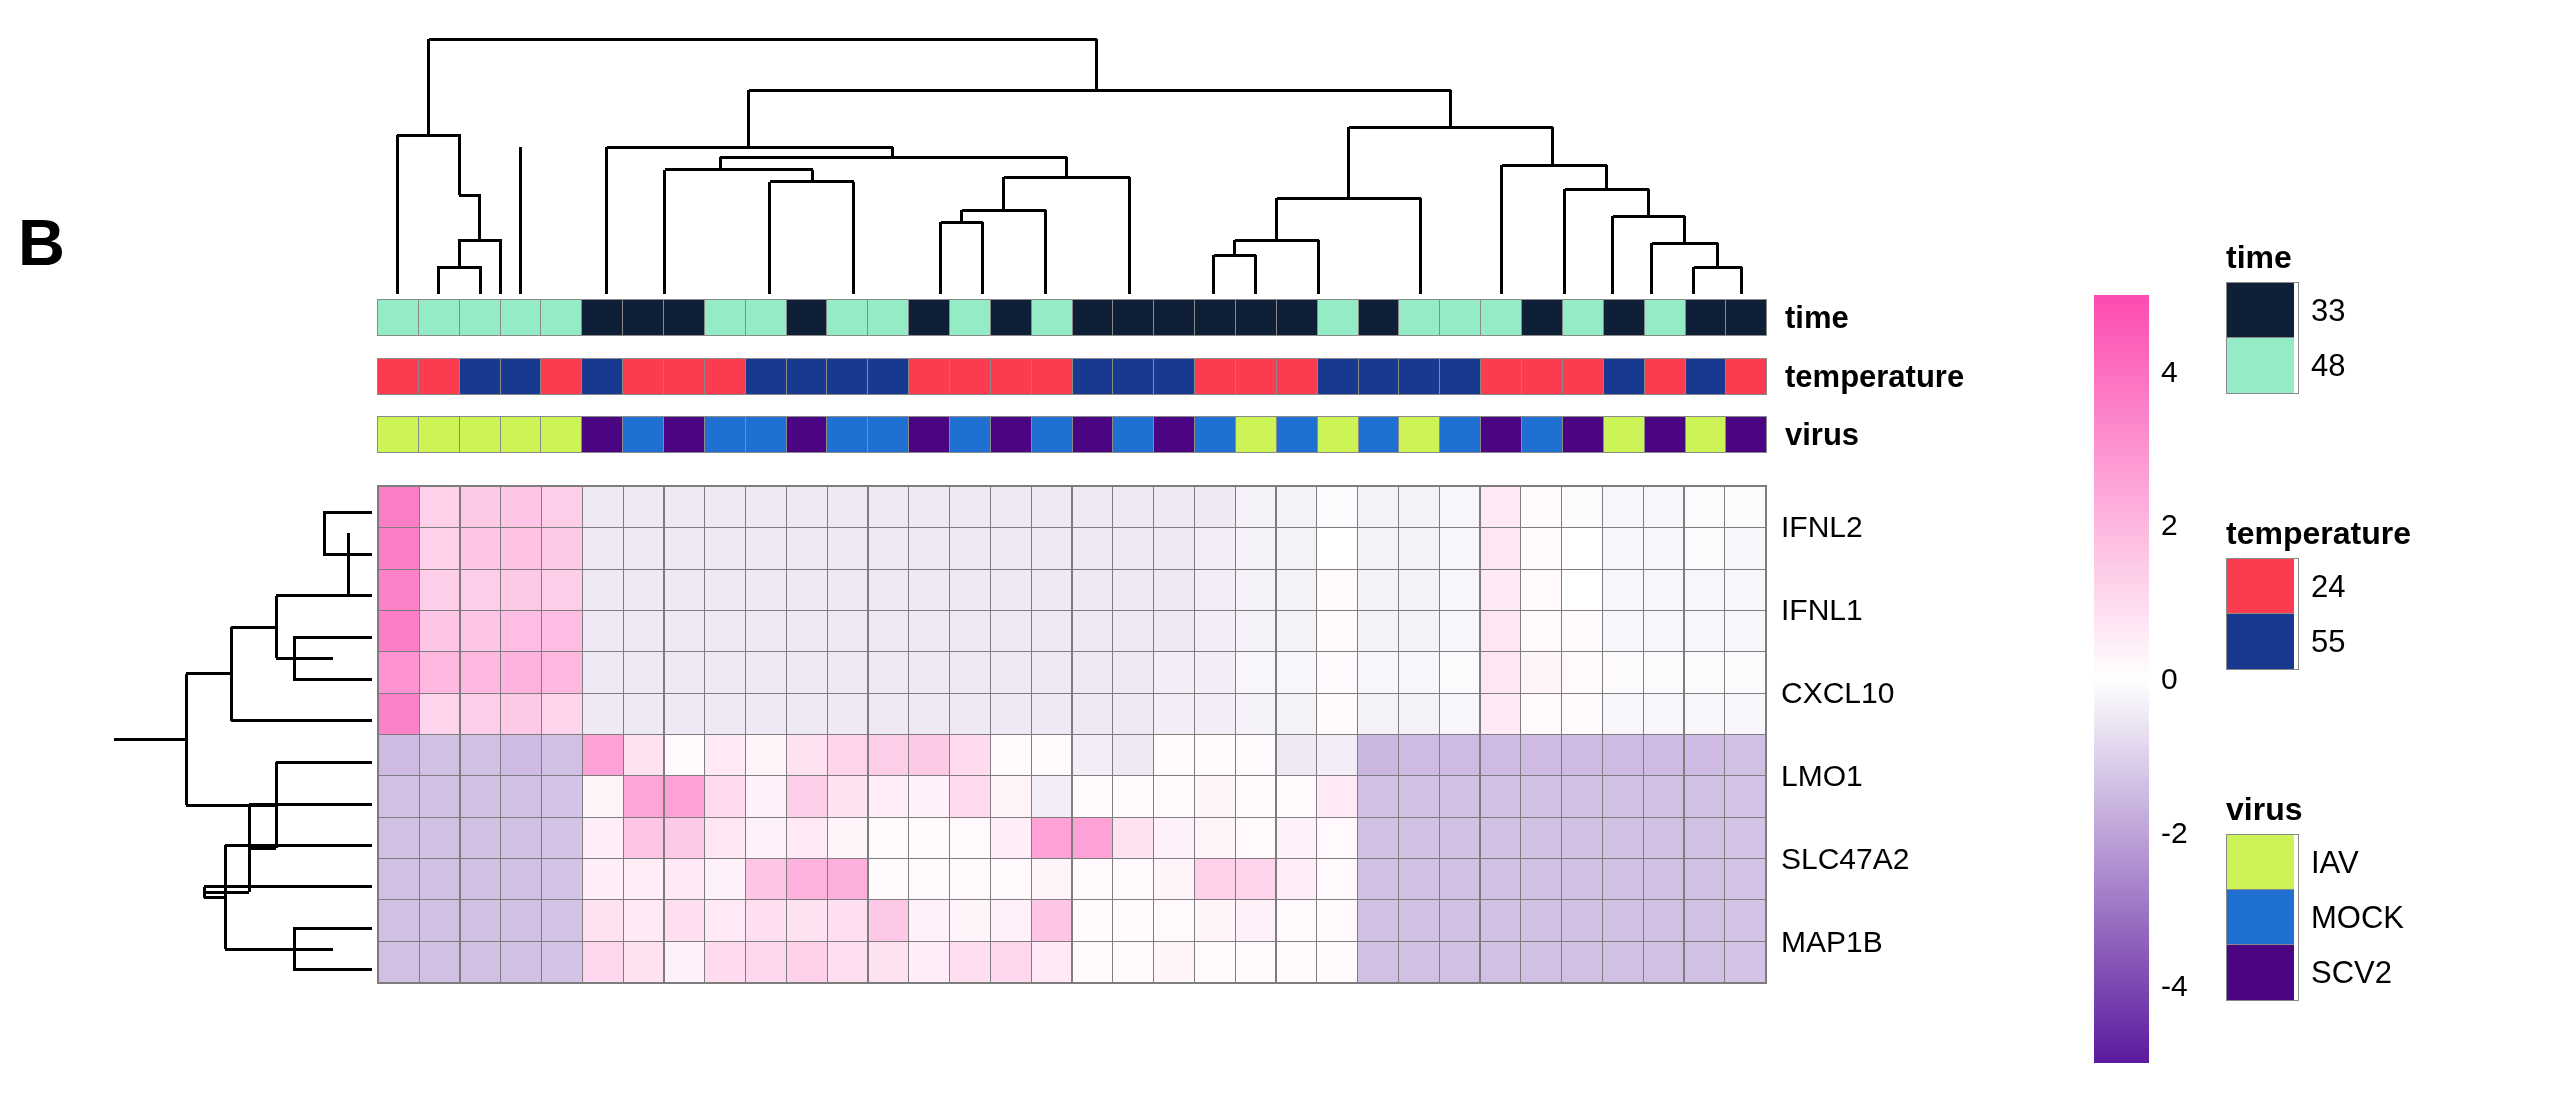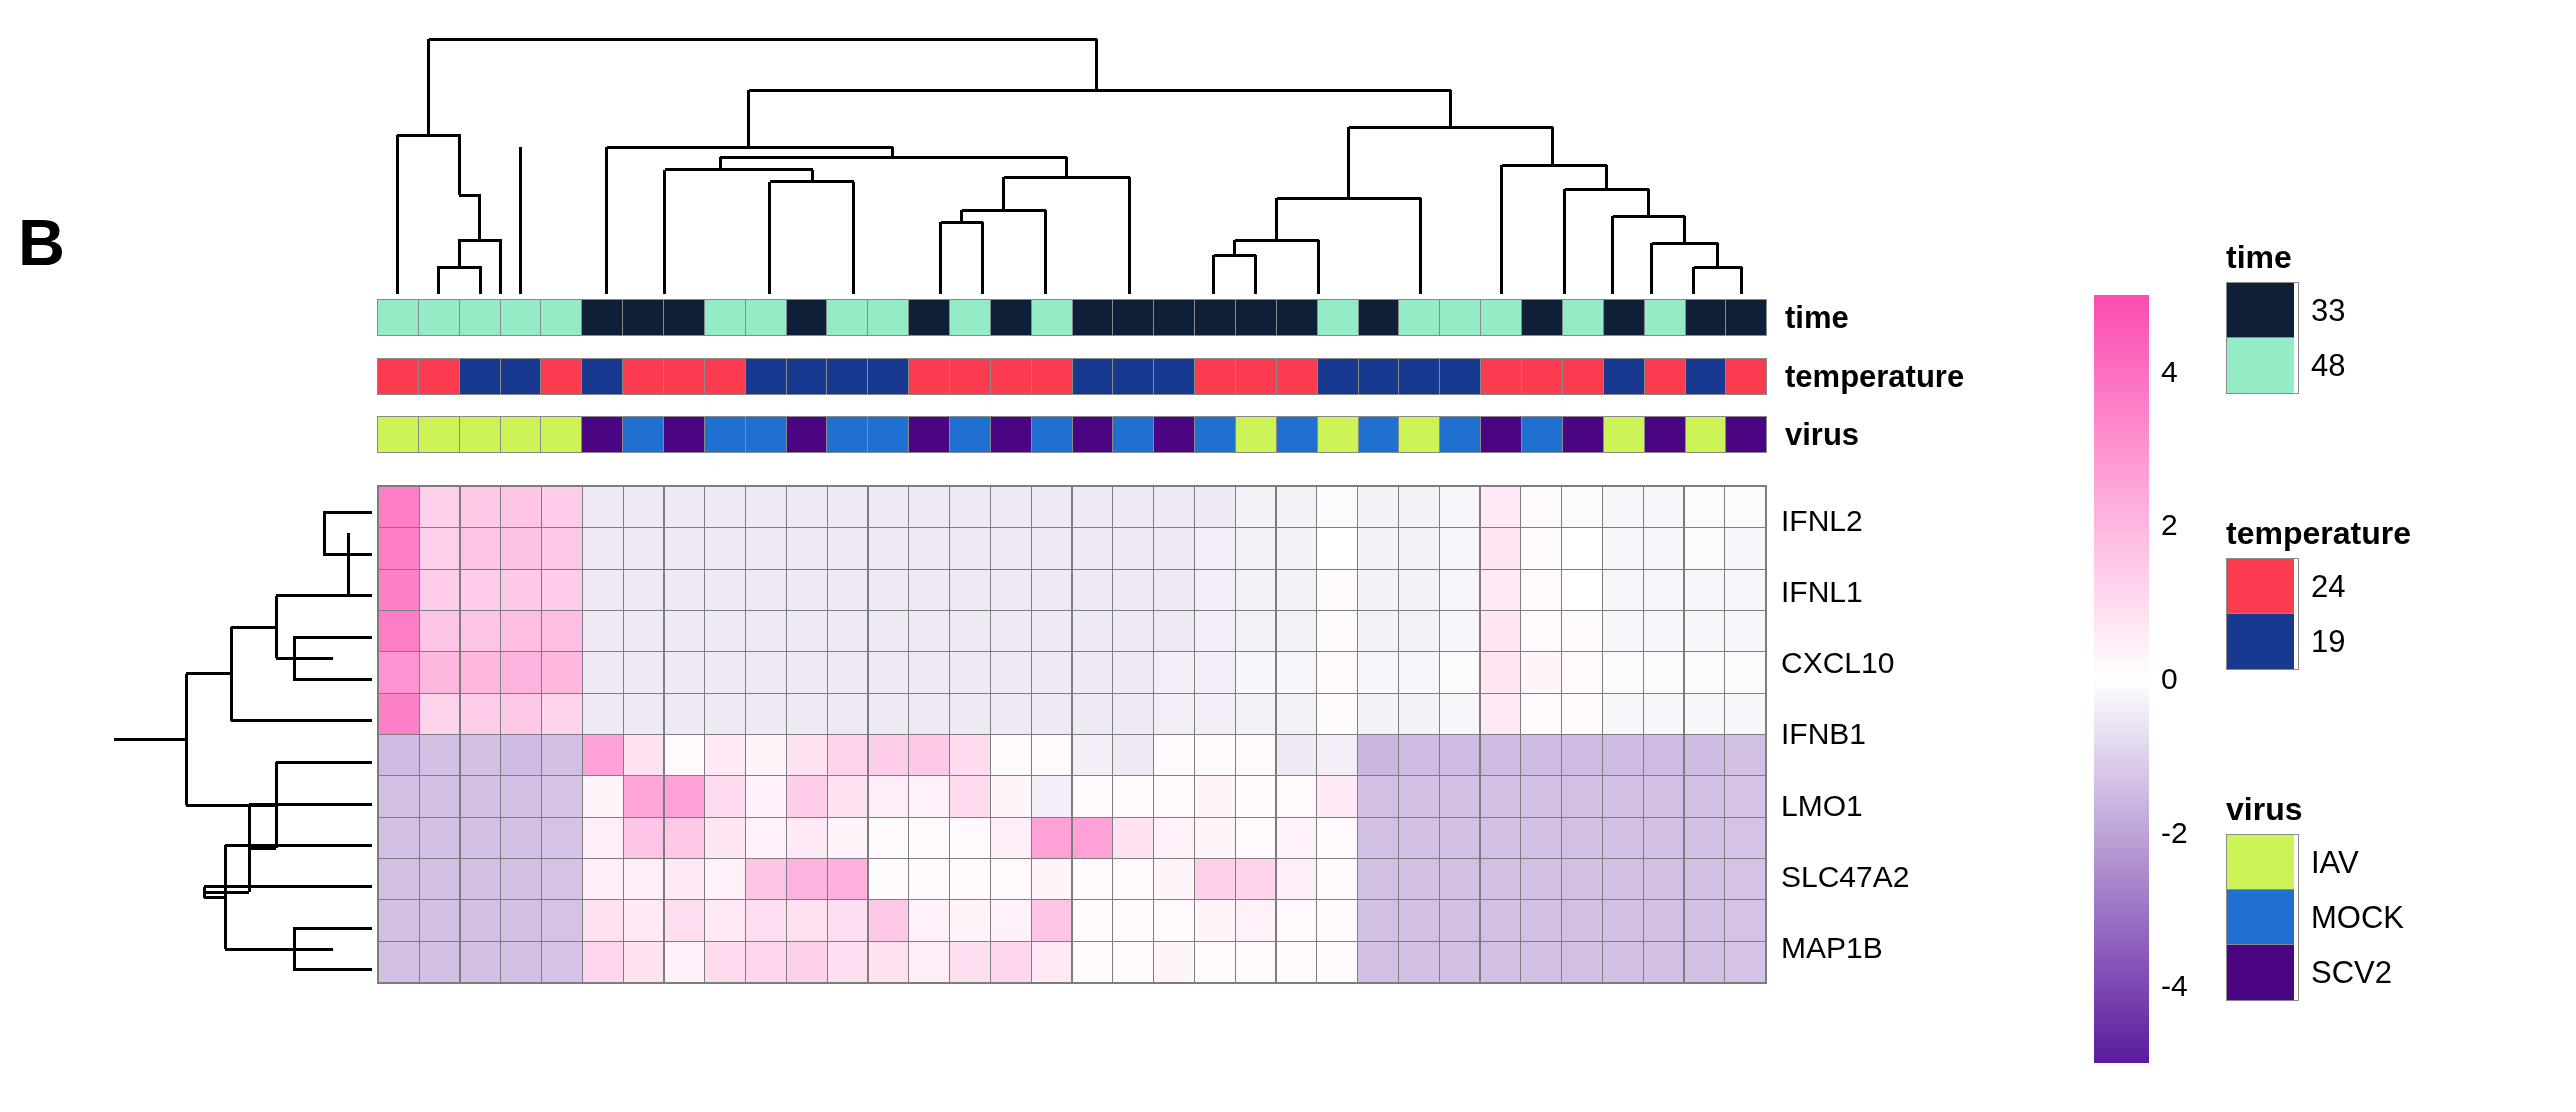--- a/index.html
+++ b/index.html
@@ -693,21 +693,20 @@
       <div class="hm-cell" style="background: rgb(209, 191, 228);"></div>
       <div class="hm-cell" style="background: rgb(209, 191, 228);"></div>
       <div class="hm-cell" style="background: rgb(209, 191, 228);"></div>
       <div class="hm-cell" style="background: rgb(212, 195, 230);"></div>
     </div>
 
   <div id="row-labels">
       <div class="row-label">IFNL2</div>
       <div class="row-label">IFNL1</div>
       <div class="row-label">CXCL10</div>
-      <div class="row-label">IFNB1</div>
       <div class="row-label">LMO1</div>
       <div class="row-label">SLC47A2</div>
       <div class="row-label">MAP1B</div>
     </div>
 
   <div id="colorbar-wrap">
     <div id="colorbar" style="background: linear-gradient(rgb(252, 75, 176) 0%, rgb(255, 255, 255) 50%, rgb(91, 26, 158) 100%);"></div>
   <div class="cb-tick" style="top: 77px;">4</div>
       <div class="cb-tick" style="top: 230px;">2</div>
       <div class="cb-tick" style="top: 384px;">0</div>
@@ -731,21 +730,21 @@
 
   <div class="legend" id="legend-temperature">
     <div class="legend-title">temperature</div>
     <div class="legend-items">
         <div class="legend-row">
           <div class="legend-swatch" style="background: rgb(251, 59, 78);"></div>
           <div class="legend-text">24</div>
         </div>
         <div class="legend-row">
           <div class="legend-swatch" style="background: rgb(23, 57, 143);"></div>
-          <div class="legend-text">19</div>
+          <div class="legend-text">55</div>
         </div>
       </div>
   </div>
 
   <div class="legend" id="legend-virus">
     <div class="legend-title">virus</div>
     <div class="legend-items">
         <div class="legend-row">
           <div class="legend-swatch" style="background: rgb(204, 244, 87);"></div>
           <div class="legend-text">IAV</div>

